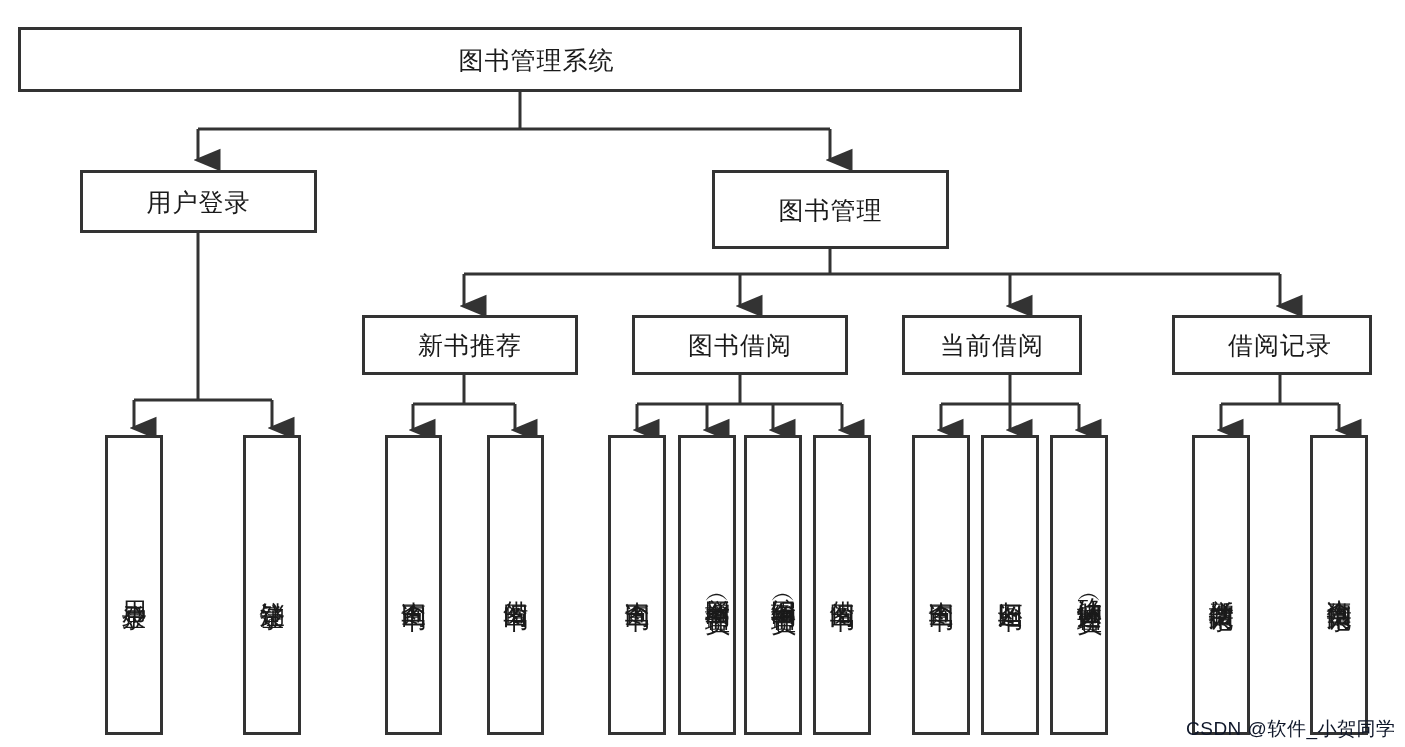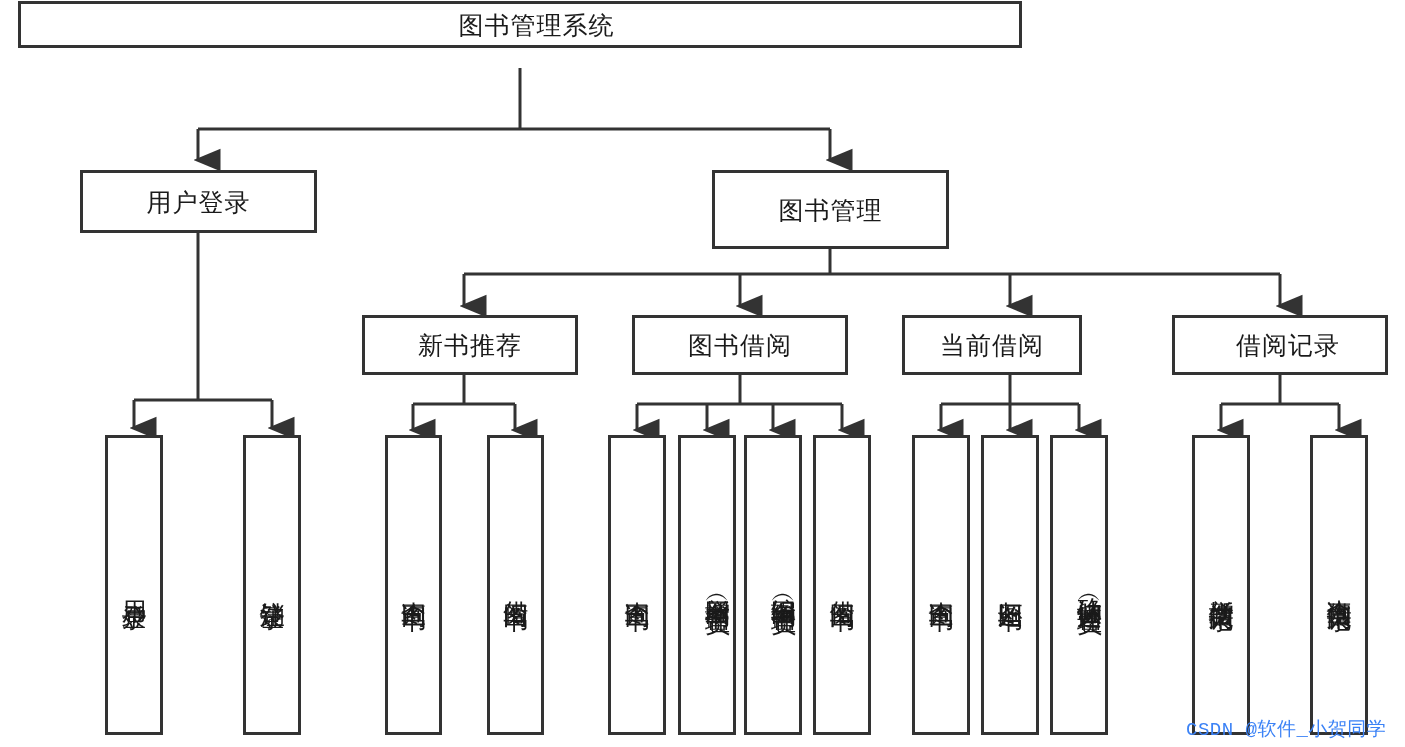--- a/index.html
+++ b/index.html
@@ -61,25 +61,24 @@
   }
   .node-v.mid-align {
     align-items: center;
     padding-top: 0;
   }
   .watermark {
     position: absolute;
     left: 1186px;
     top: 716px;
     font-size: 19px;
-    color: #3b82f6;
+    color: #0f172a;
     white-space: nowrap;
     z-index: 3;
     letter-spacing: 0.5px;
-    font-family: Liberation Mono, monospace;
   }
 </style>
 </head>
 <body>
 
 <div id="canvas">
 
   <svg id="wires" viewBox="0 0 1405 747" xmlns="http://www.w3.org/2000/svg">
     <defs>
       <marker id="arrow" viewBox="0 0 12 12" refX="6" refY="10" markerWidth="9" markerHeight="9" orient="auto-start-reverse">
@@ -123,21 +122,21 @@
       <path d="M 1010 404 L 1010 430" marker-end="url(#arrow)"></path>
       <path d="M 1079 404 L 1079 430" marker-end="url(#arrow)"></path>
 
       <path d="M 1280 375 L 1280 404"></path>
       <path d="M 1221 404 L 1339 404"></path>
       <path d="M 1221 404 L 1221 430" marker-end="url(#arrow)"></path>
       <path d="M 1339 404 L 1339 430" marker-end="url(#arrow)"></path>
     </g>
   </svg>
 
-  <div class="node node-h node-root" style="left:18px; top:1px; width:1004px; height:47px;padding-left:33px;">
+  <div class="node node-h node-root" style="left:18px; top:27px; width:1004px; height:65px;padding-left:33px;">
     <span>图书管理系统</span>
   </div>
 
   <div class="node node-h" style="left:80px; top:170px; width:237px; height:63px;">
     <span>用户登录</span>
   </div>
 
   <div class="node node-h" style="left:712px; top:170px; width:237px; height:79px;">
     <span>图书管理</span>
   </div>
@@ -147,21 +146,21 @@
   </div>
 
   <div class="node node-h" style="left:632px; top:315px; width:216px; height:60px;">
     <span>图书借阅</span>
   </div>
 
   <div class="node node-h" style="left:902px; top:315px; width:180px; height:60px;">
     <span>当前借阅</span>
   </div>
 
-  <div class="node node-h" style="left:1172px; top:315px; width:216px; height:60px;padding-left:16px;">
+  <div class="node node-h" style="left:1172px; top:315px; width:200px; height:60px;padding-left:16px;">
     <span>借阅记录</span>
   </div>
 
   <div class="node node-v mid-align" style="left:105px; top:435px; width:58px; height:300px;">
     <span>用户登录</span>
   </div>
 
   <div class="node node-v mid-align" style="left:243px; top:435px; width:58px; height:300px;">
     <span>注销登录</span>
   </div>

